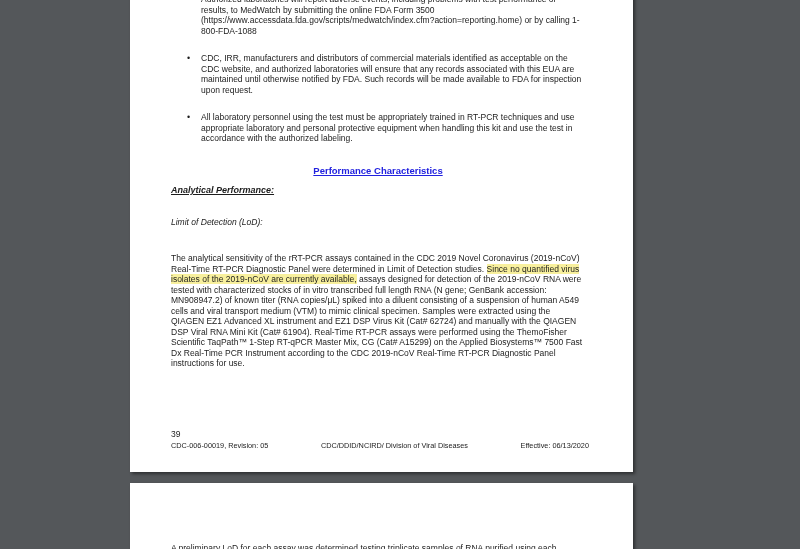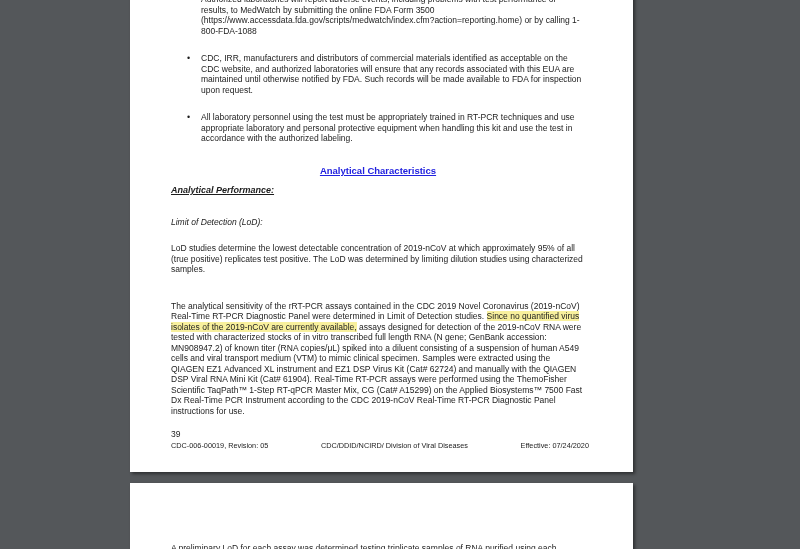--- a/index.html
+++ b/index.html
@@ -84,39 +84,38 @@
 
 
   <div class="page page-1">
     <div class="content">
 
       <div class="bullet-item">Authorized laboratories will report adverse events, including problems with test performance or results, to MedWatch by submitting the online FDA Form 3500 (https://www.accessdata.fda.gov/scripts/medwatch/index.cfm?action=reporting.home) or by calling 1-800-FDA-1088</div>
       <div class="bullet-item">CDC, IRR, manufacturers and distributors of commercial materials identified as acceptable on the CDC website, and authorized laboratories will ensure that any records associated with this EUA are maintained until otherwise notified by FDA.  Such records will be made available to FDA for inspection upon request.</div>
       <div class="bullet-item">All laboratory personnel using the test must be appropriately trained in RT-PCR techniques and use appropriate laboratory and personal protective equipment when handling this kit and use the test in accordance with the authorized labeling.</div>
 
       <div class="center-heading">
-        <span class="link-blue">Analytical Characteristics</span>
+        <span class="link-blue">Performance Characteristics</span>
       </div>
 
       <div class="analytical-heading">Analytical Performance:</div>
 
       <div class="lod-heading">Limit of Detection (LoD):</div>
 
-      <div class="para">LoD studies determine the lowest detectable concentration of 2019-nCoV at which approximately 95% of all (true positive) replicates test positive.  The LoD was determined by limiting dilution studies using characterized samples.</div>
 
       <div class="para para-2"><span>The analytical sensitivity of the rRT-PCR assays contained in the CDC 2019 Novel Coronavirus (2019-nCoV) Real-Time RT-PCR Diagnostic Panel were determined in Limit of Detection studies. </span><span class="hl">Since no quantified virus isolates of the 2019-nCoV are currently available,</span><span> assays designed for detection of the 2019-nCoV RNA were tested with characterized stocks of in vitro transcribed full length RNA (N gene; GenBank accession: MN908947.2) of known titer (RNA copies/μL) spiked into a diluent consisting of a suspension of human A549 cells and viral transport medium (VTM) to mimic clinical specimen. Samples were extracted using the QIAGEN EZ1 Advanced XL instrument and EZ1 DSP Virus Kit (Cat# 62724) and manually with the QIAGEN DSP Viral RNA Mini Kit (Cat# 61904). Real-Time RT-PCR assays were performed using the ThemoFisher Scientific TaqPath™ 1-Step RT-qPCR Master Mix, CG (Cat# A15299) on the Applied Biosystems™ 7500 Fast Dx Real-Time PCR Instrument according to the CDC 2019-nCoV Real-Time RT-PCR Diagnostic Panel instructions for use.</span></div>
 
     </div>
 
     <div class="page-number">39</div>
 
     <div class="footer-row">
       <span>CDC-006-00019, Revision: 05</span>
       <span>CDC/DDID/NCIRD/ Division of Viral Diseases</span>
-      <span>Effective: 07/24/2020</span>
+      <span>Effective: 06/13/2020</span>
     </div>
   </div>
 
   <div class="page page-2">
     <div class="content-2">A preliminary LoD for each assay was determined testing triplicate samples of RNA purified using each</div>
   </div>
 
 </div>
 
 </body></html>

